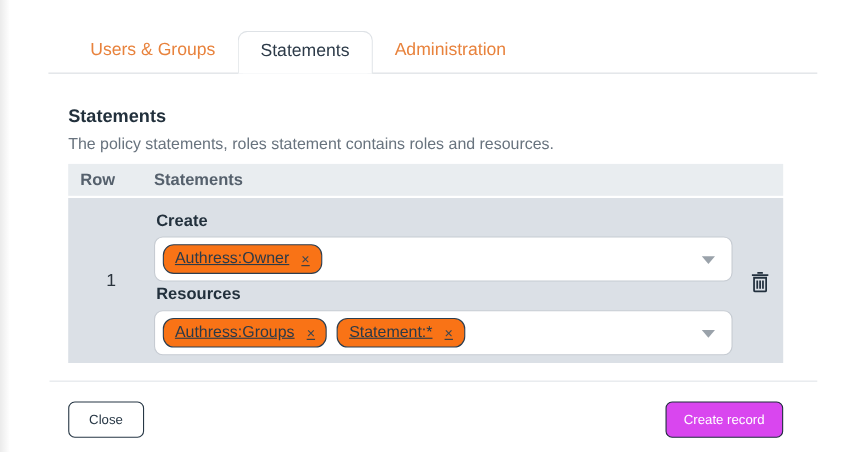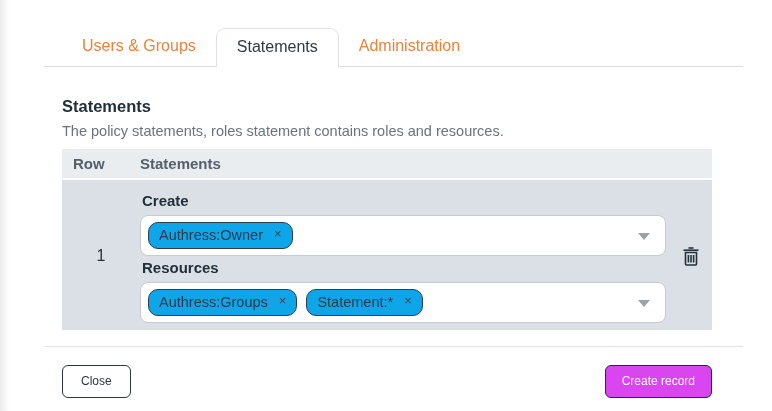--- a/index.html
+++ b/index.html
@@ -73,29 +73,30 @@
     background:#ffffff;
     border:1px solid #c6cbd2;
     border-radius:8px;
     height:41px;
     display:flex; align-items:center;
     padding:0 40px 0 7px;
     gap:9px;
     cursor:pointer;
   }
   .tag {
-    display:inline-flex; align-items:flex-start;
+    display:inline-flex; align-items:center;
     border:1.5px solid #2c3e50;
     border-radius:10px;
-    background:#0ea5e9;
+    background:#f97316;
     padding:4px 10px 5px 10px;
     font-size:14.5px;
     color:#2c3a48;
     gap:11px;
     white-space:nowrap;
+    text-decoration:underline;
   }
   .tag-x { font-size:13px; color:#3a4652; cursor:pointer; line-height:1; }
   .caret {
     position:absolute; right:15px; top:17px;
     width:0; height:0;
     border-left:6px solid transparent;
     border-right:6px solid transparent;
     border-top:7px solid #9aa2aa;
   }
   .trash-area {

